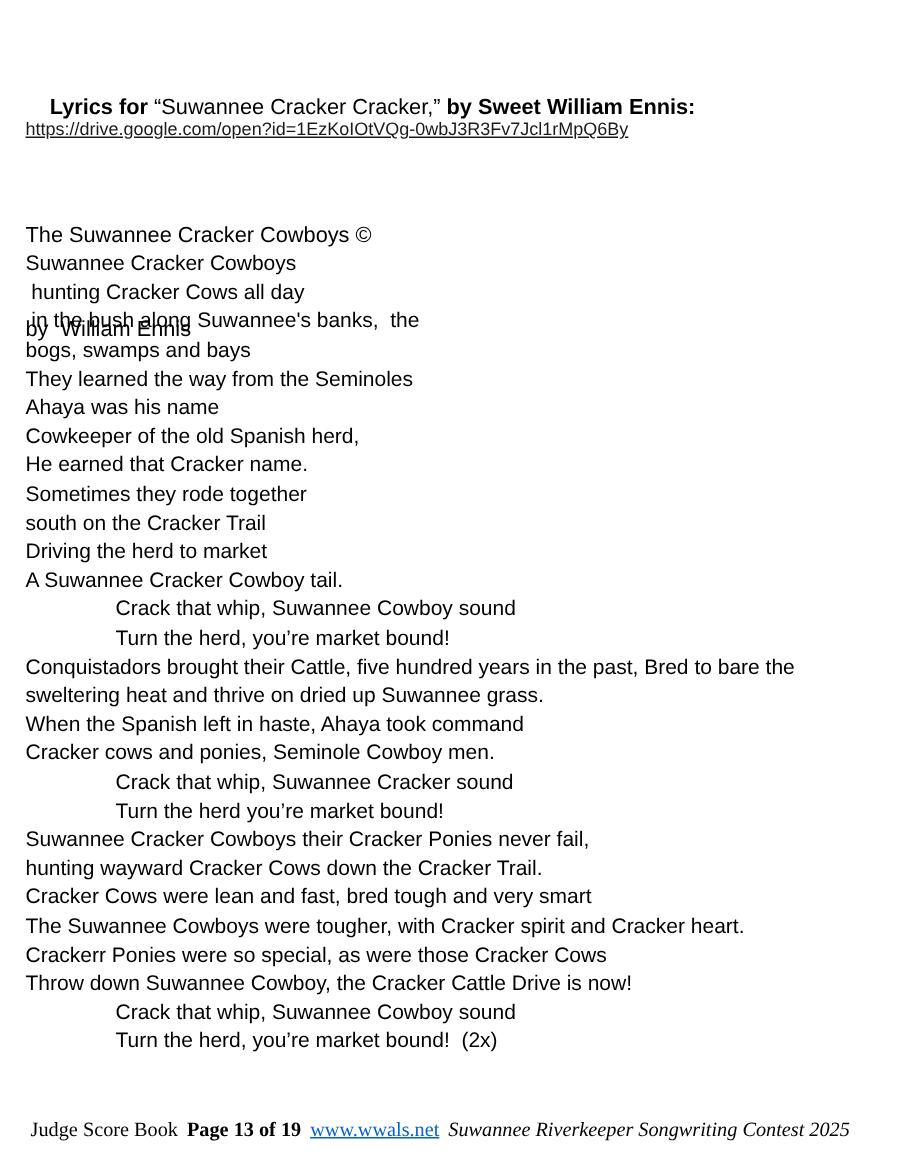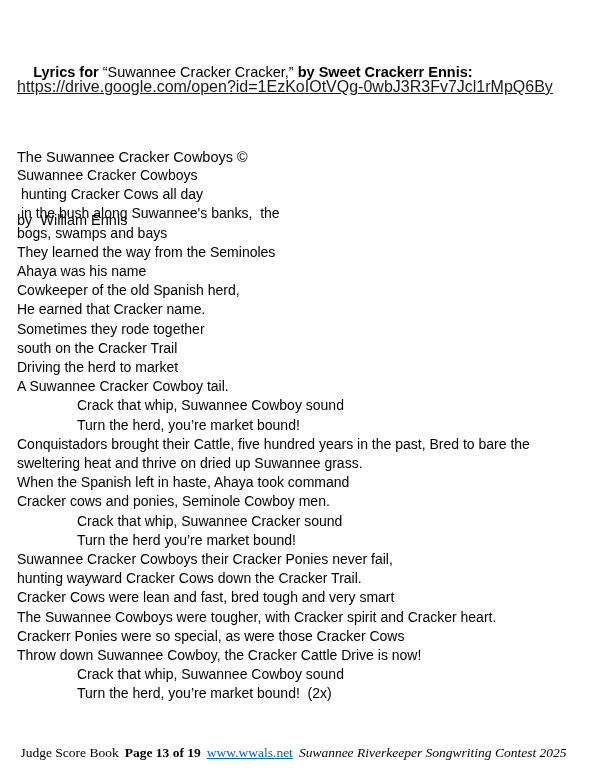--- a/index.html
+++ b/index.html
@@ -26,21 +26,21 @@
     top: 44px;
     font-size: 14.5px;
     line-height: 19px;
     white-space: pre;
   }
   .doc-title .bold { font-weight: bold; text-align: right; }
   .drive-link {
     position: absolute;
     left: 17px;
     top: 79px;
-    font-size: 16px;
+    font-size: 12px;
     line-height: 15px;
     color: #1a1a1a;
     text-decoration: underline;
     white-space: pre;
   }
   .song-head {
     position: absolute;
     left: 17px;
     top: 105px;
     font-size: 14.5px;
@@ -76,21 +76,21 @@
     text-decoration: underline;
   }
   .footer .contest { font-style: italic; }
 </style>
 </head>
 <body>
 
 <div class="page">
 
   <div class="doc-title">
-    <span class="bold">Lyrics for </span><span>“Suwannee Cracker Cracker,” </span><span class="bold">by Sweet Crackerr Ennis:</span>
+    <span class="bold">Lyrics for </span><span>“Suwannee Cracker Cracker,” </span><span class="bold">by Sweet William Ennis:</span>
   </div>
 
   <a class="drive-link" href="#">https://drive.google.com/open?id=1EzKoIOtVQg-0wbJ3R3Fv7Jcl1rMpQ6By</a>
 
   <div class="song-head">
     <div>The Suwannee Cracker Cowboys ©</div>
     <div>by  William Ennis</div>
   </div>
 
   <div class="lyrics" id="lyrics-container"><div class="lyric-line">Suwannee Cracker Cowboys</div><div class="lyric-line"> hunting Cracker Cows all day</div><div class="lyric-line"> in the bush along Suwannee's banks,  the</div><div class="lyric-line">bogs, swamps and bays</div><div class="lyric-line">They learned the way from the Seminoles</div><div class="lyric-line">Ahaya was his name</div><div class="lyric-line">Cowkeeper of the old Spanish herd,</div><div class="lyric-line">He earned that Cracker name.</div><div class="lyric-line">Sometimes they rode together</div><div class="lyric-line">south on the Cracker Trail</div><div class="lyric-line">Driving the herd to market</div><div class="lyric-line">A Suwannee Cracker Cowboy tail.</div><div class="lyric-line indent">Crack that whip, Suwannee Cowboy sound</div><div class="lyric-line indent">Turn the herd, you’re market bound!</div><div class="lyric-line">Conquistadors brought their Cattle, five hundred years in the past, Bred to bare the</div><div class="lyric-line">sweltering heat and thrive on dried up Suwannee grass.</div><div class="lyric-line">When the Spanish left in haste, Ahaya took command</div><div class="lyric-line">Cracker cows and ponies, Seminole Cowboy men.</div><div class="lyric-line indent">Crack that whip, Suwannee Cracker sound</div><div class="lyric-line indent">Turn the herd you’re market bound!</div><div class="lyric-line">Suwannee Cracker Cowboys their Cracker Ponies never fail,</div><div class="lyric-line">hunting wayward Cracker Cows down the Cracker Trail.</div><div class="lyric-line">Cracker Cows were lean and fast, bred tough and very smart</div><div class="lyric-line">The Suwannee Cowboys were tougher, with Cracker spirit and Cracker heart.</div><div class="lyric-line">Crackerr Ponies were so special, as were those Cracker Cows</div><div class="lyric-line">Throw down Suwannee Cowboy, the Cracker Cattle Drive is now!</div><div class="lyric-line indent">Crack that whip, Suwannee Cowboy sound</div><div class="lyric-line indent">Turn the herd, you’re market bound!  (2x)</div></div>

